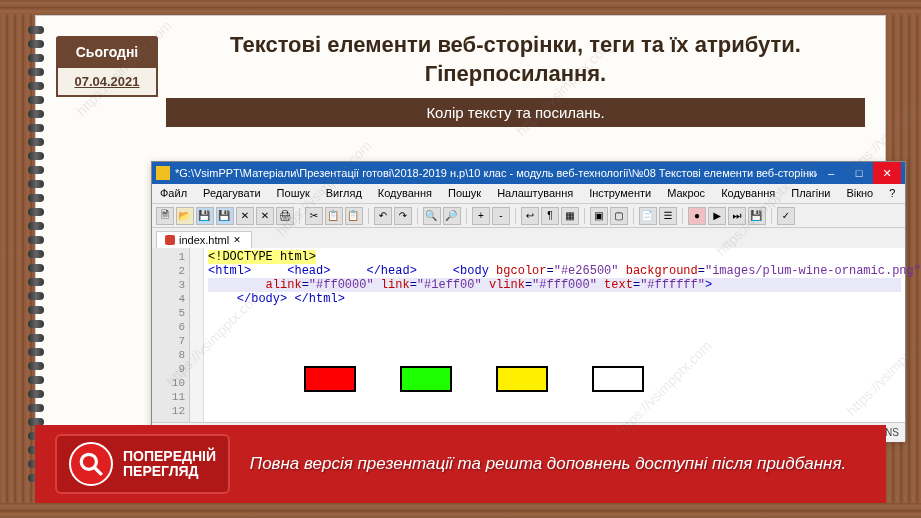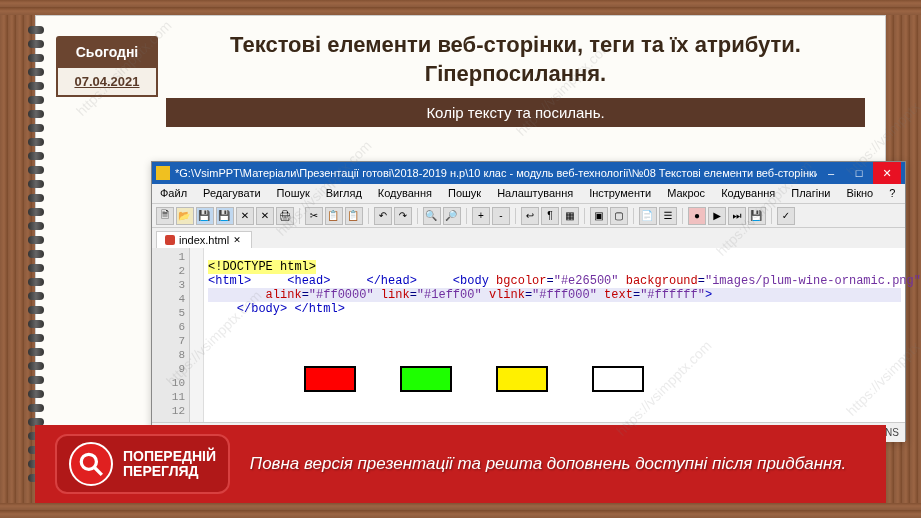--- a/index.html
+++ b/index.html
@@ -49,42 +49,42 @@
 .npp-toolbtn.yellow { background: #f0e8c0; }
 .npp-toolbtn.red { background: #f0c0c0; }
 .npp-toolsep { width: 1px; height: 16px; background: #ccc; margin: 0 3px; }
 .npp-tabbar { background: #f0f0f0; height: 20px; display: flex; align-items: flex-end; padding: 0 4px; }
 .npp-tab { background: #fff; border: 1px solid #ccc; border-bottom: none; padding: 2px 8px; font-size: 11px; display: flex; align-items: center; gap: 4px; }
 .npp-tab-icon { width: 10px; height: 10px; background: #d04030; border-radius: 2px; }
 .npp-tab-close { width: 10px; height: 10px; font-size: 9px; }
 .npp-editor { display: flex; background: #fff; height: 174px; position: relative; }
 .npp-gutter { width: 38px; background: #e8e8e8; border-right: 1px solid #ccc; font-size: 11px; color: #888; text-align: right; padding: 2px 4px 2px 2px; font-family: 'Courier New', monospace; line-height: 14px; }
 .npp-foldcol { width: 14px; background: #f4f4f4; border-right: 1px solid #ddd; }
-.npp-code { flex: 1; padding: 12px 4px; font-family: 'Courier New', monospace; font-size: 12px; line-height: 14px; position: relative; }
+.npp-code { flex: 1; padding: 2px 4px; font-family: 'Courier New', monospace; font-size: 12px; line-height: 14px; position: relative; }
 .code-line { white-space: pre; }
 .hl { background: #e8e8f8; display: block; }
 .tag { color: #0000c0; }
 .attr { color: #c00000; }
 .val { color: #7030a0; }
 .doctype { background: #ffff80; }
 .op { color: #000080; }
 
 .color-boxes { position: absolute; left: 100px; top: 118px; display: flex; gap: 44px; }
 .color-box { width: 52px; height: 26px; border: 2px solid #000; }
 .cb-red { background: #ff0000; }
 .cb-green { background: #1eff00; }
 .cb-yellow { background: #fff000; }
 .cb-white { background: #ffffff; }
 
 .npp-statusbar { background: #f0f0f0; height: 20px; display: flex; font-size: 10px; border-top: 1px solid #ccc; align-items: center; padding: 0 6px; gap: 20px; color: #444; }
 .npp-status-item { white-space: nowrap; }
 
 
 .bottom-banner { position: absolute; left: 35px; right: 35px; bottom: 15px; height: 78px; background: #c41e1e; display: flex; align-items: center; padding: 0 20px; z-index: 20; }
-.preview-badge { display: flex; align-items: center; background: #b01818; border: 2px solid #d84040; border-radius: 12px; padding: 6px 12px; gap: 10px; justify-content: center; }
+.preview-badge { display: flex; align-items: center; background: #b01818; border: 2px solid #d84040; border-radius: 6px; padding: 6px 12px; gap: 10px; justify-content: center; }
 .preview-icon { width: 44px; height: 44px; background: #e02020; border-radius: 50%; display: flex; align-items: center; justify-content: center; border: 2px solid #fff; }
 .preview-icon svg { width: 26px; height: 26px; }
 .preview-text { color: #fff; font-weight: bold; font-size: 14px; line-height: 1.1; }
 .banner-msg { flex: 1; text-align: center; color: #fff; font-style: italic; font-size: 17px; line-height: 1.3; text-shadow: 1px 1px 2px rgba(0,0,0,0.4); }
 </style>
 </head>
 <body>
 
 <div class="bg-left"></div>
 <div class="bg-right"></div>

